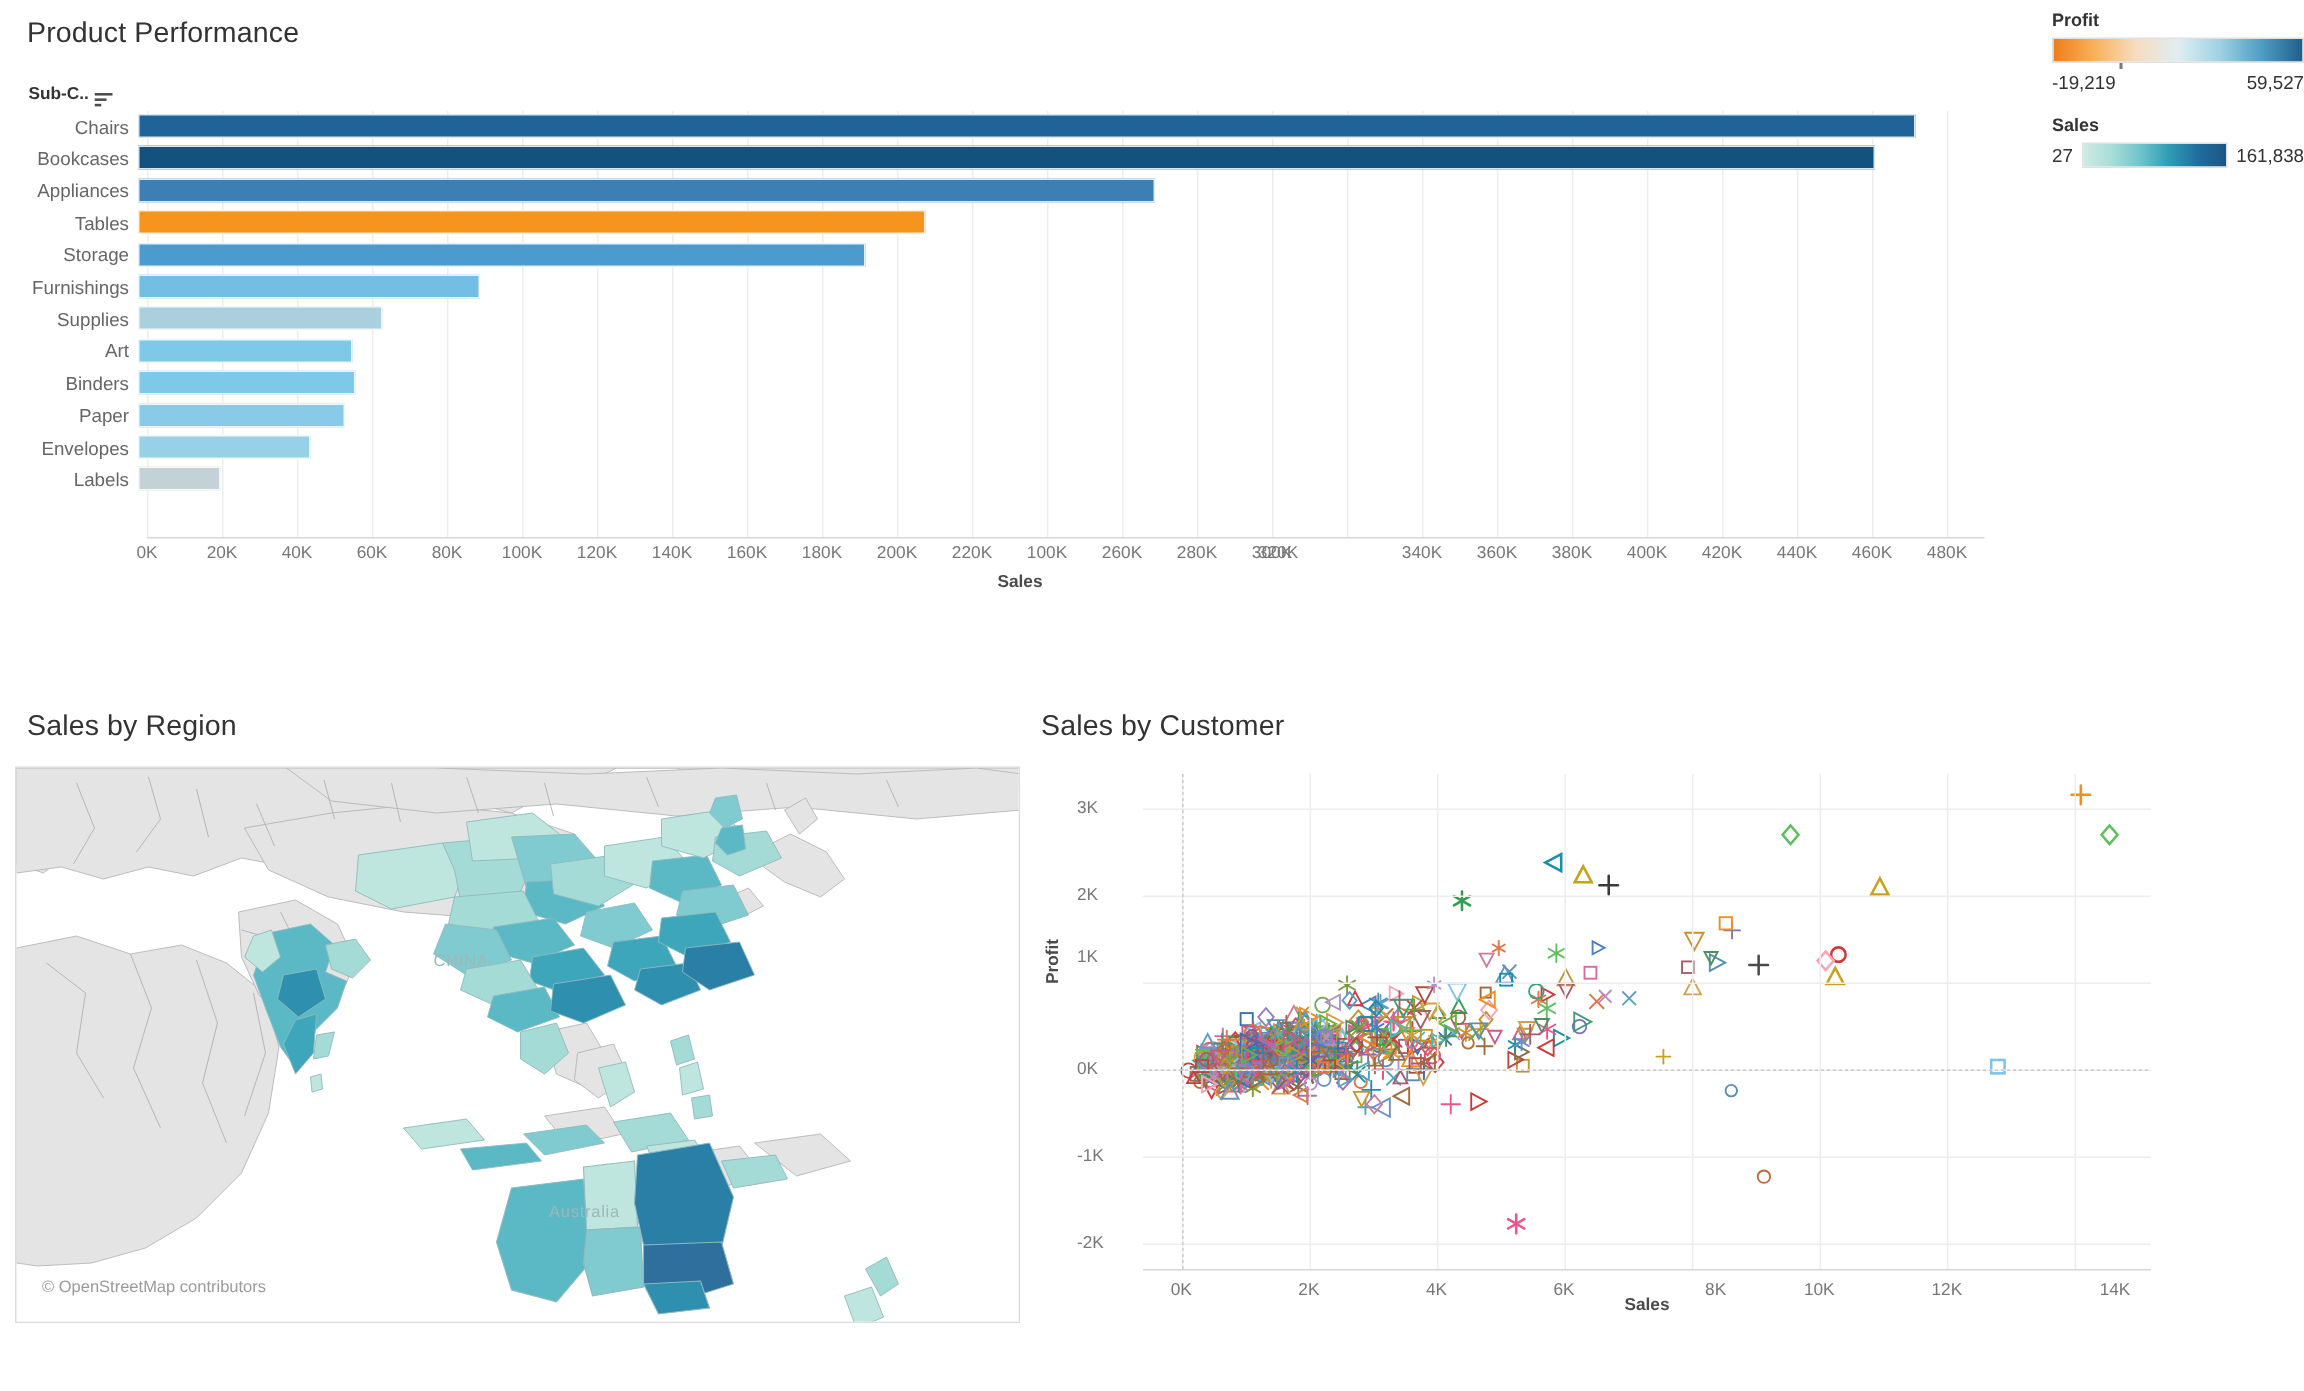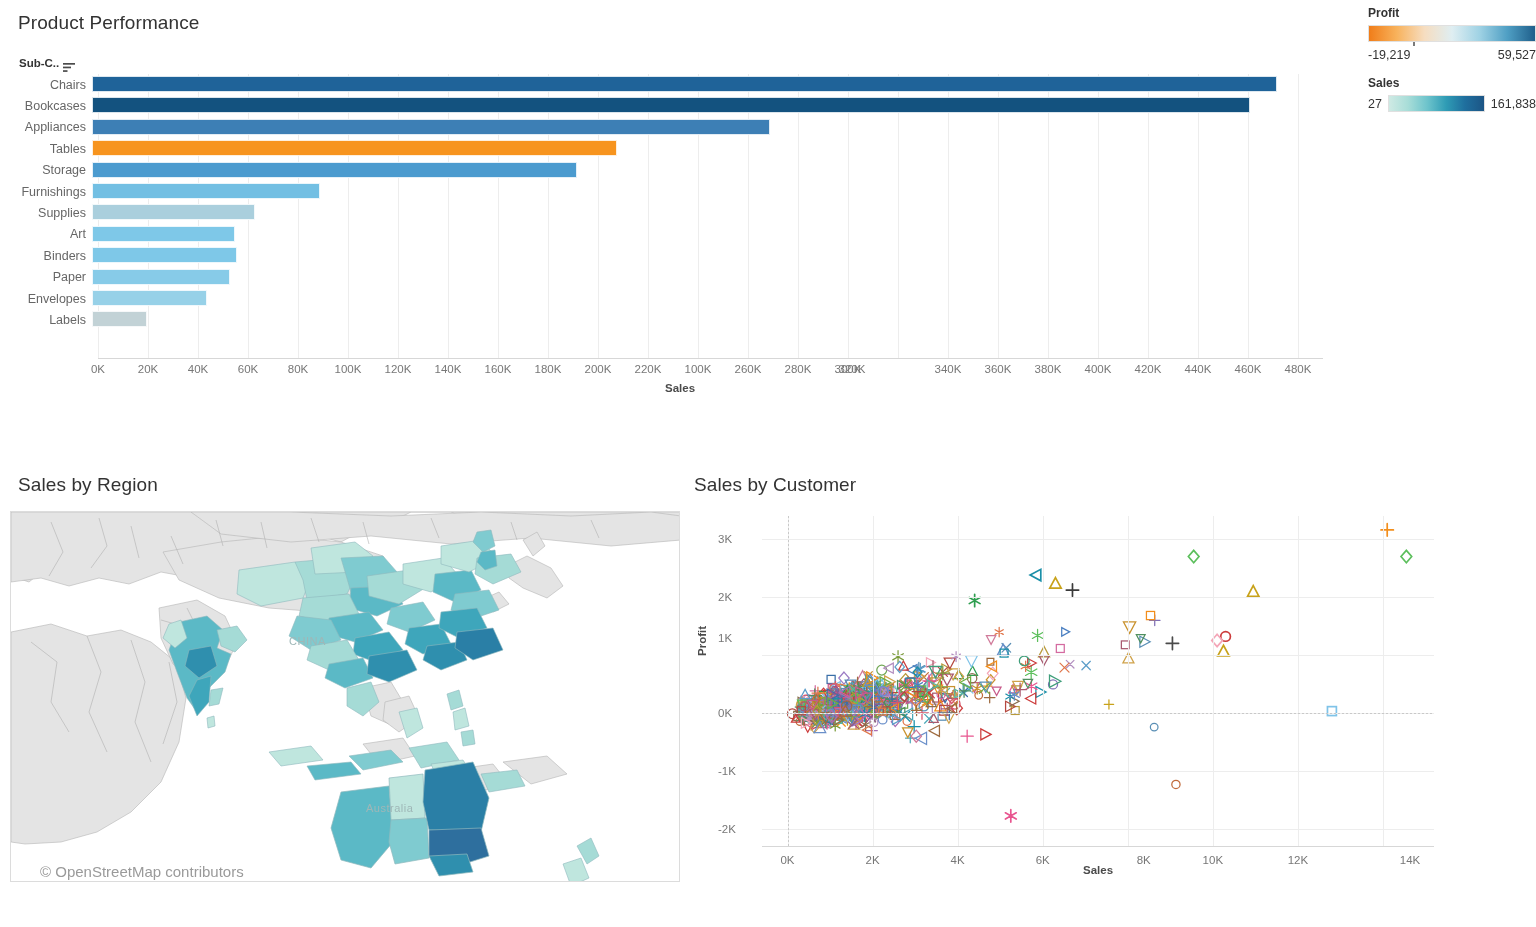--- a/index.html
+++ b/index.html
@@ -63,22 +63,22 @@
   }
 
   
   #map-panel { position: absolute; left: 0; top: 466px; width: 690px; height: 461px; }
   #map-title { position: absolute; left: 18px; top: 8px; text-align: right; }
   #map-frame {
     position: absolute; left: 10px; top: 45px; width: 670px; height: 371px;
     background: #fdfdfd; border: 1px solid #dcdcdc; overflow: hidden;
   }
   #map-attrib {
-    position: absolute; left: 14px; bottom: 0; font-size: 15px; color: #9a9a9a;
-    background: rgba(255,255,255,0.75); padding: 1px 3px; z-index: 6; margin-left: 12px;
+    position: absolute; left: 14px; bottom: 16px; font-size: 11px; color: #9a9a9a;
+    background: rgba(255,255,255,0.75); padding: 1px 3px; z-index: 6;
   }
   .map-label {
     position: absolute; font-size: 11px; color: #9fb7b7; z-index: 5;
     pointer-events: none; letter-spacing: 0.5px;
   }
 
   
   #scatter-panel { position: absolute; left: 690px; top: 466px; width: 846px; height: 461px; }
   #sc-title { position: absolute; left: 4px; top: 8px; }
   #sc-plot { position: absolute; left: 72px; top: 50px; width: 672px; height: 330px; }

